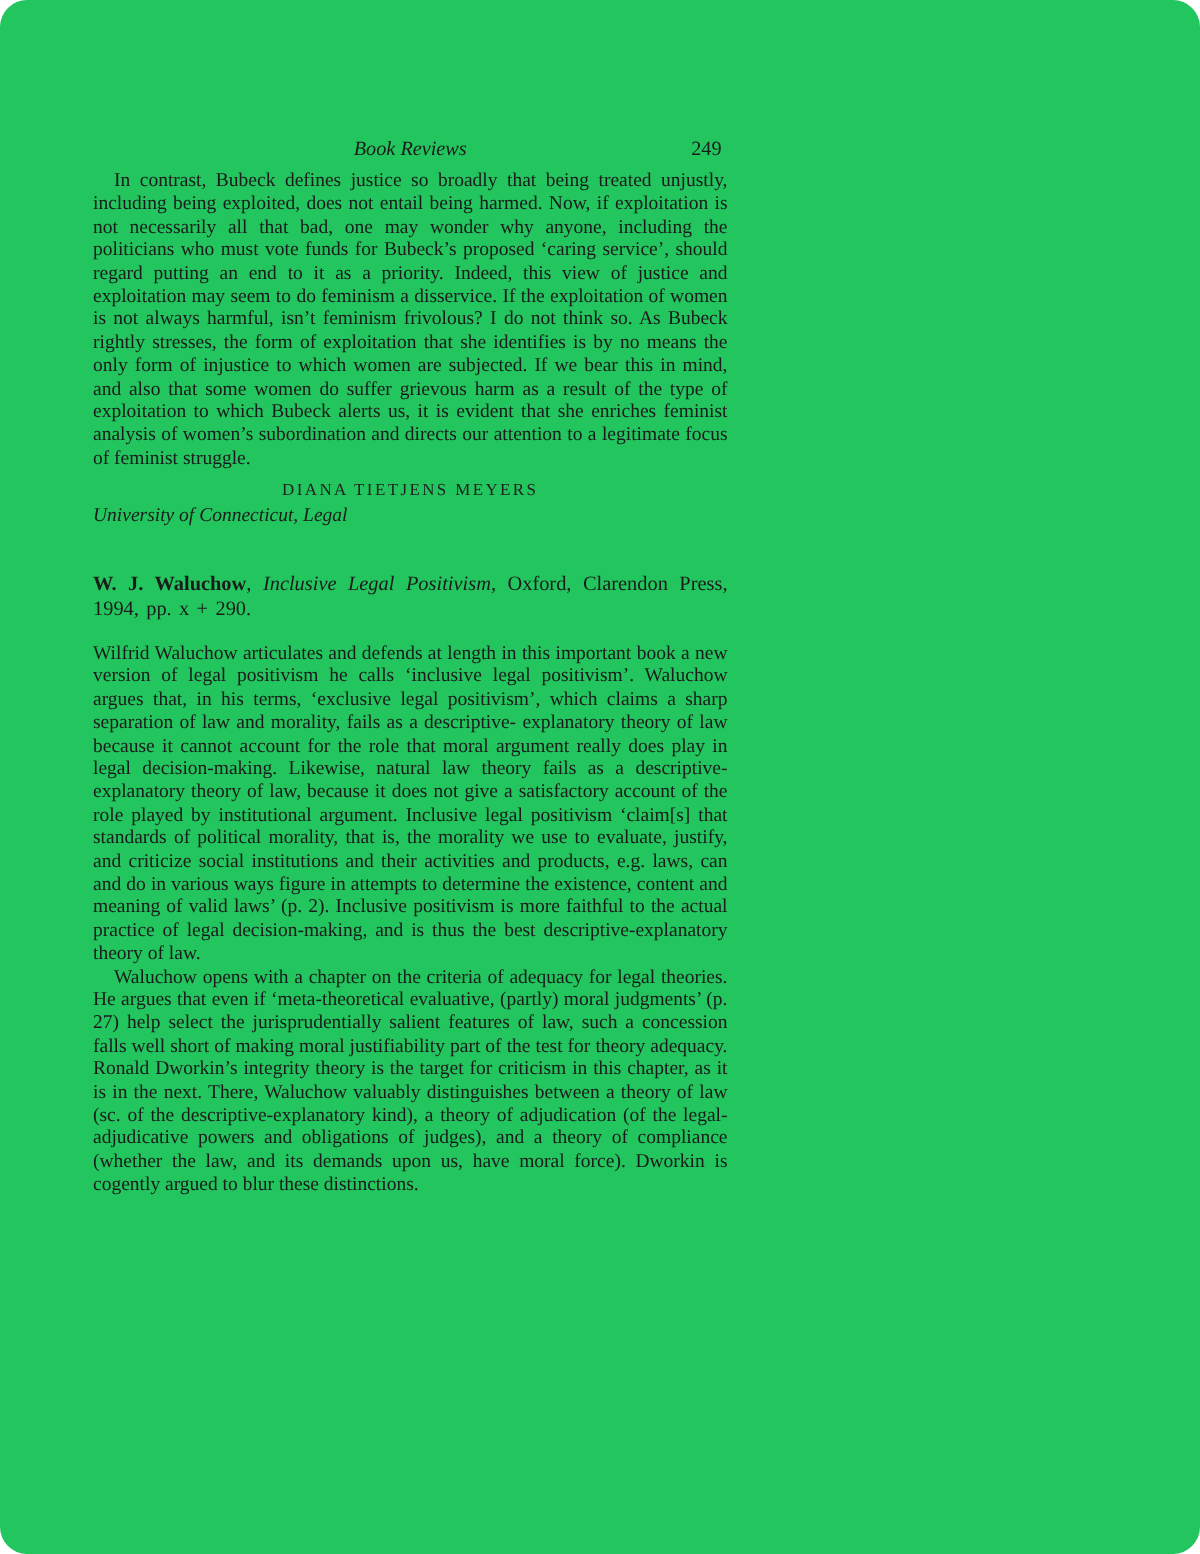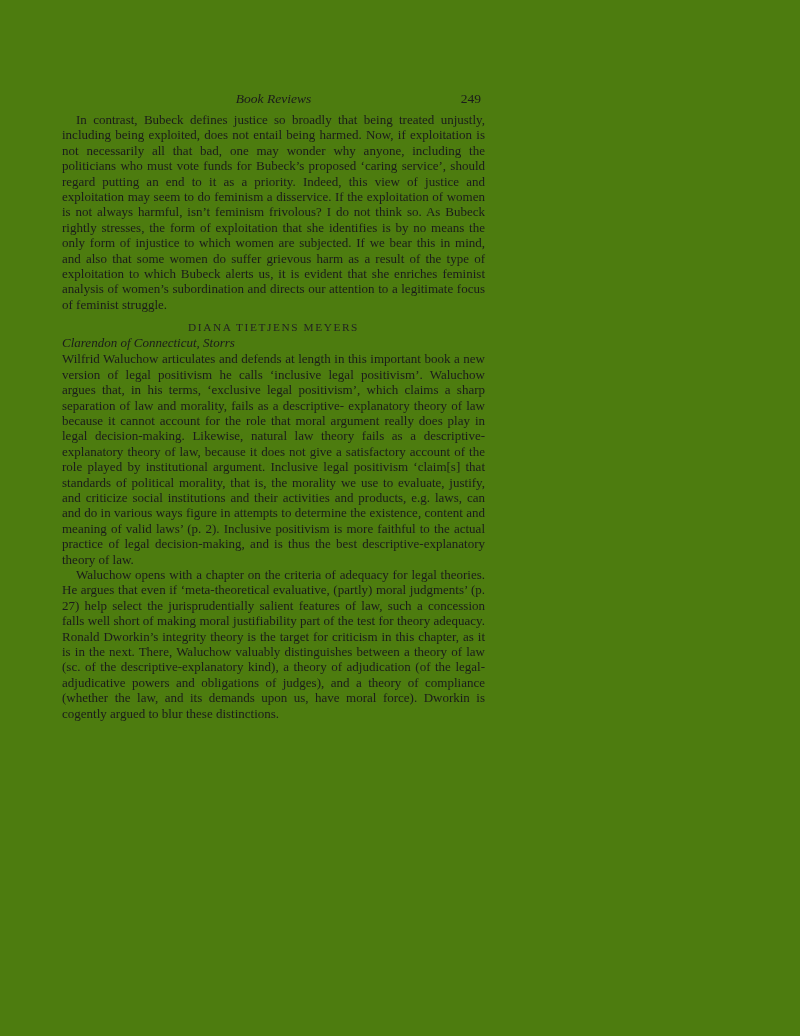--- a/index.html
+++ b/index.html
@@ -9,23 +9,24 @@
   }
   body {
     width: 800px;
     height: 1036px;
     font-family: "Liberation Serif", serif;
   }
   .page {
     position: relative;
     width: 800px;
     height: 1036px;
-    background: #4d7c0f;
+    background: #22c55e;
     color: #1b1b1b;
     overflow: hidden;
+    border-radius: 18px;
   }
   .column {
     position: absolute;
     left: 62px;
     top: 0;
     width: 423px;
   }
   .running-head {
     position: relative;
     margin-top: 91px;
@@ -88,22 +89,23 @@
   <div class="column">
 
     <div class="running-head">
       <span class="running-title">Book Reviews</span>
       <span class="page-number">249</span>
     </div>
 
     <section class="review">
       <p class="body-par indent">In contrast, Bubeck defines justice so broadly that being treated unjustly, including being exploited, does not entail being harmed. Now, if exploitation is not necessarily all that bad, one may wonder why anyone, including the politicians who must vote funds for Bubeck’s proposed ‘caring service’, should regard putting an end to it as a priority. Indeed, this view of justice and exploitation may seem to do feminism a disservice. If the exploitation of women is not always harmful, isn’t feminism frivolous? I do not think so. As Bubeck rightly stresses, the form of exploitation that she identifies is by no means the only form of injustice to which women are subjected. If we bear this in mind, and also that some women do suffer grievous harm as a result of the type of exploitation to which Bubeck alerts us, it is evident that she enriches feminist analysis of women’s subordination and directs our attention to a legitimate focus of feminist struggle.</p>
       <p class="signature-name">DIANA TIETJENS MEYERS</p>
-      <p class="signature-affiliation">Clarendon of Connecticut, Storrs</p>
+      <p class="signature-affiliation">University of Connecticut, Legal</p>
     </section>
 
     <section class="review">
+      <p class="review-heading"><span class="heading-author">W. J. Waluchow</span><span>, </span><span class="heading-title">Inclusive Legal Positivism</span><span>, Oxford, Clarendon Press, 1994, pp. x + 290.</span></p>
       <p class="body-par no-indent">Wilfrid Waluchow articulates and defends at length in this important book a new version of legal positivism he calls ‘inclusive legal positivism’. Waluchow argues that, in his terms, ‘exclusive legal positivism’, which claims a sharp separation of law and morality, fails as a descriptive- explanatory theory of law because it cannot account for the role that moral argument really does play in legal decision-making. Likewise, natural law theory fails as a descriptive-explanatory theory of law, because it does not give a satisfactory account of the role played by institutional argument. Inclusive legal positivism ‘claim[s] that standards of political morality, that is, the morality we use to evaluate, justify, and criticize social institutions and their activities and products, e.g. laws, can and do in various ways figure in attempts to determine the existence, content and meaning of valid laws’ (p. 2). Inclusive positivism is more faithful to the actual practice of legal decision-making, and is thus the best descriptive-explanatory theory of law.</p>
       <p class="body-par indent">Waluchow opens with a chapter on the criteria of adequacy for legal theories. He argues that even if ‘meta-theoretical evaluative, (partly) moral judgments’ (p. 27) help select the jurisprudentially salient features of law, such a concession falls well short of making moral justifiability part of the test for theory adequacy. Ronald Dworkin’s integrity theory is the target for criticism in this chapter, as it is in the next. There, Waluchow valuably distinguishes between a theory of law (sc. of the descriptive-explanatory kind), a theory of adjudication (of the legal-adjudicative powers and obligations of judges), and a theory of compliance (whether the law, and its demands upon us, have moral force). Dworkin is cogently argued to blur these distinctions.</p>
     </section>
 
   </div>
 </div>
 
 </body></html>

